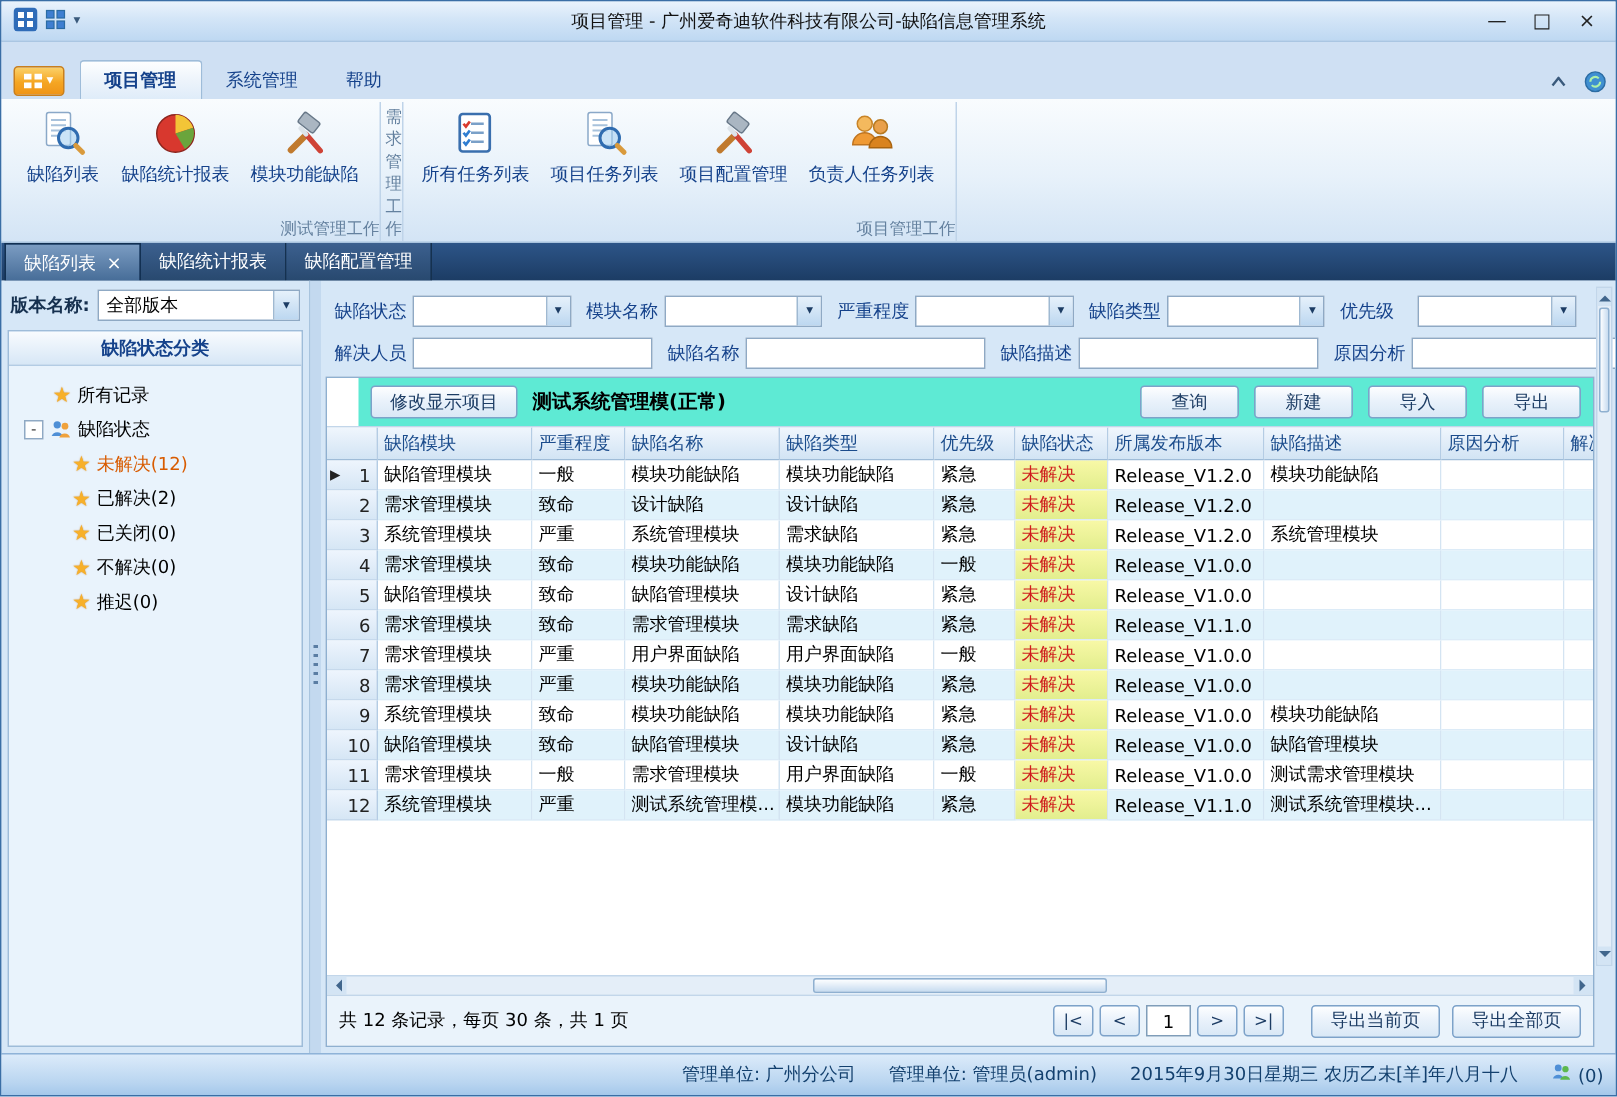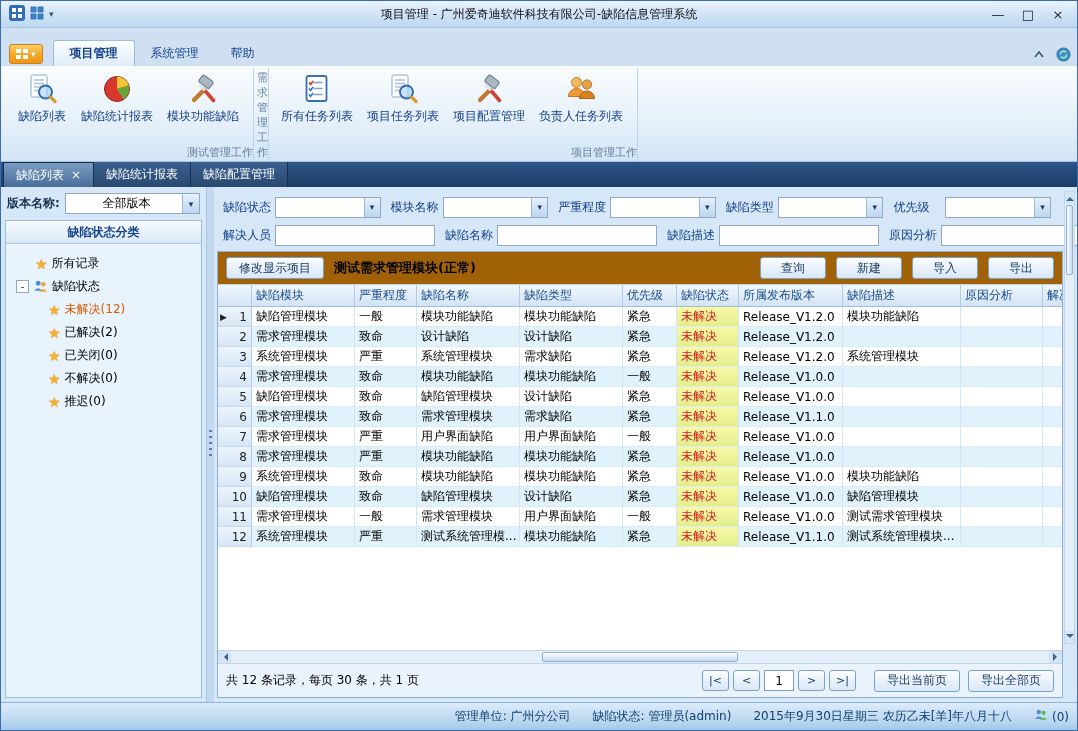--- a/index.html
+++ b/index.html
@@ -42,21 +42,21 @@
   
   .doctabs { flex:0 0 25px; background:linear-gradient(#2d5588,#1c3c64); display:flex; align-items:stretch; padding-left:2px; }
   .dtab { display:flex; align-items:center; gap:7px; padding:0 12px; color:#fff; border-right:1px solid #15314f;
     background:linear-gradient(#3c608f,#28496f); cursor:default; }
   .dtab.active { background:linear-gradient(#7b9cc2,#476d98); border:1px solid #123052; border-bottom:none; }
   .dclose { font-size:12px; color:#fff; }
 
   
   .main { flex:1; display:flex; overflow:hidden; }
   .sidebar { flex:0 0 206px; background:#d6e7f7; border-right:1px solid #a8c4de; display:flex; flex-direction:column; padding:4px 4px; }
-  .version-row { display:flex; align-items:center; gap:5px; padding:2px 2px 6px;text-align:center; }
+  .version-row { display:flex; align-items:center; gap:5px; padding:2px 2px 6px; }
   .version-label { color:#16304f; font-weight:bold; white-space:nowrap; }
   .combo { flex:1; height:21px; background:#fff; border:1px solid #8fa9c4; display:flex; align-items:center; }
   .combo-val { flex:1; padding-left:5px; color:#000; }
   .combo-arrow { width:17px; height:100%; display:flex; align-items:center; justify-content:center; color:#1c3c64; font-size:9px;
     background:linear-gradient(#e6f1fb,#bcd7f0); border-left:1px solid #9fb9d2; }
   .tree-panel { flex:1; border:1px solid #9ebcd9; background:#e9f3fc; display:flex; flex-direction:column; overflow:hidden; }
   .tree-header { flex:0 0 23px; display:flex; align-items:center; justify-content:center; font-weight:bold; color:#15428b;
     background:linear-gradient(#f8fbfe,#d7e7f6); border-bottom:1px solid #b3cce4; }
   .tree { padding:8px 0 0 0; }
   .titem { height:23px; display:flex; align-items:center; gap:4px; cursor:default; white-space:nowrap; }
@@ -76,21 +76,21 @@
   .filter-panel { flex:0 0 62px; padding:4px 2px 2px 6px; }
   .filter-row { display:flex; height:28px; align-items:center; }
   .fitem { flex:1; display:flex; align-items:center; padding-right:10px; }
   .flabel { width:52px; color:#15428b; white-space:nowrap; }
   .fcombo { flex:1; height:21px; background:#fff; border:1px solid #8fa9c4; display:flex; align-items:center; }
   .fcombo .farrow { margin-left:auto; width:16px; height:100%; display:flex; align-items:center; justify-content:center;
     color:#1c3c64; font-size:9px; background:linear-gradient(#e6f1fb,#bcd7f0); border-left:1px solid #9fb9d2; }
   .finput { flex:1; height:21px; border:1px solid #8fa9c4; background:#fff; font:inherit; padding:0 4px; }
 
   .card { flex:1; display:flex; flex-direction:column; background:#fff; border:1px solid #8fb0d0; overflow:hidden; }
-  .toolbar { flex:0 0 32px; display:flex; align-items:center; gap:10px; padding:0 8px; background:#a16207; }
+  .toolbar { flex:0 0 32px; display:flex; align-items:center; gap:10px; padding:0 8px; background:#5eead4;margin-left:21px; }
   .btn { height:22px; padding:0 12px; font:inherit; color:#1c3c64; border:1px solid #7da2c9; border-radius:3px;
     background:linear-gradient(#fdfeff,#eaf2fb 45%,#d9e8f6); cursor:default; }
   .sys-label { font-weight:bold; color:#000; font-size:13px; }
   .toolbar .spacer { flex:1; }
   .action-btns { display:flex; gap:10px; }
   .action-btns .btn { min-width:66px; }
 
   .grid-wrap { flex:1; overflow:hidden; border-top:1px solid #c2d6ea; background:#fff; }
   .grow { display:flex; height:20px; }
   .grow.ghead { height:22px; }
@@ -398,21 +398,21 @@
             <div class="fitem">
               <span class="flabel">原因分析</span>
               <input class="finput" style="">
             </div>
           </div>
       </div>
 
       <div class="card">
         <div class="toolbar">
           <button class="btn">修改显示项目</button>
-          <span class="sys-label">测试需求管理模块(正常)</span>
+          <span class="sys-label">测试系统管理模(正常)</span>
           <span class="spacer"></span>
           <div class="action-btns" id="action-btns">
               <button class="btn">查询</button>
               <button class="btn">新建</button>
               <button class="btn">导入</button>
               <button class="btn">导出</button>
             </div>
         </div>
 
         <div class="grid-wrap" id="grid-table">
@@ -650,21 +650,21 @@
             <span class="tri-d"></span>
           </span>
       </div>
 
     </div>
   </div>
 
   <div class="statusbar">
     <span class="spacer"></span>
     <span class="sb-seg">管理单位: 广州分公司</span>
-    <span class="sb-seg">缺陷状态: 管理员(admin)</span>
+    <span class="sb-seg">管理单位: 管理员(admin)</span>
     <span class="sb-seg">2015年9月30日星期三 农历乙未[羊]年八月十八</span>
     <span class="sb-seg">
       <span><svg width="14" height="14" viewBox="0 0 16 16">
             <circle cx="5.5" cy="4.5" r="2.6" fill="#4f8fd6"></circle>
             <path d="M1.5 12.5a4.3 4.3 0 0 1 8 0z" fill="#4f8fd6"></path>
             <circle cx="11" cy="5.5" r="2.4" fill="#5cb84e"></circle>
             <path d="M7 13.5a4 4 0 0 1 7.6 0z" fill="#5cb84e"></path>
           </svg></span>
       <span>(0)</span>
     </span>

